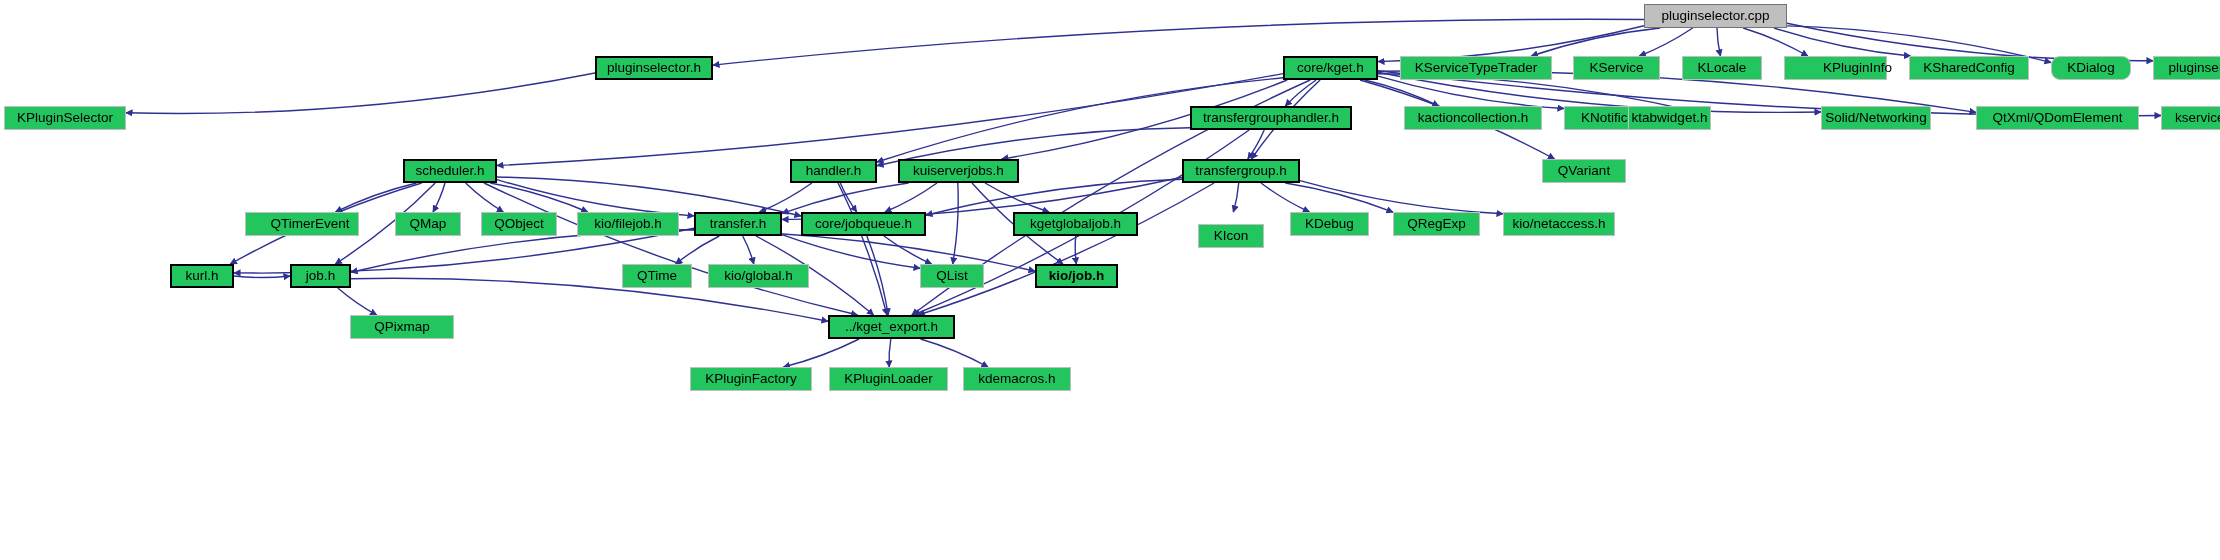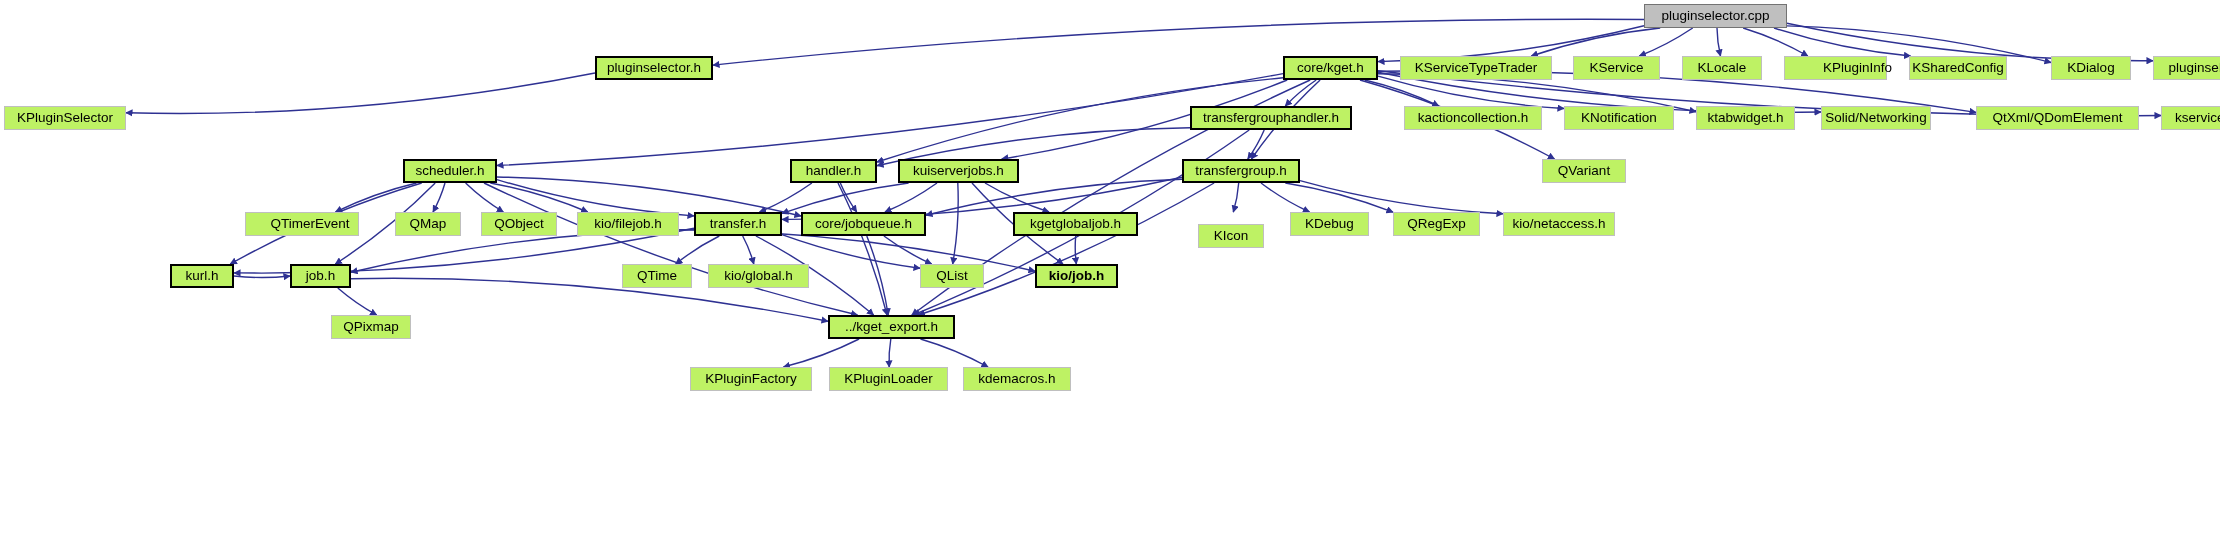--- a/index.html
+++ b/index.html
@@ -21,21 +21,21 @@
     position:absolute;
     box-sizing:border-box;
     display:flex;
     align-items:center;
     justify-content:center;
     height:24px;
     font-size:13.5px;
     line-height:1;
     color:#000000;
     white-space:nowrap;
-    background:#bef264;
+    background:#22c55e;
     border:1px solid #bfbfbf;
     z-index:2;
   }
   .node.bold{
     border:2px solid #000000;
   }
   .node.root{
     border:1px solid #737373;
     background:#bfbfbf;
   }
@@ -120,28 +120,28 @@
       </g>
   </svg>
   <div id="node-layer">
       <div class="node root" style="left: 1644px; top: 4px; width: 143px;">pluginselector.cpp</div>
       <div class="node bold" style="left: 595px; top: 56px; width: 118px;">pluginselector.h</div>
       <div class="node bold" style="left: 1283px; top: 56px; width: 95px;">core/kget.h</div>
       <div class="node" style="left: 1400px; top: 56px; width: 152px;">KServiceTypeTrader</div>
       <div class="node" style="left: 1573px; top: 56px; width: 87px;">KService</div>
       <div class="node" style="left: 1682px; top: 56px; width: 80px;">KLocale</div>
       <div class="node" style="left: 1784px; top: 56px; width: 103px; padding-left: 44px;">KPluginInfo</div>
-      <div class="node" style="left: 1909px; top: 56px; width: 98px;">KSharedConfig</div>
-      <div class="node" style="left: 2051px; top: 56px; width: 80px;">KDialog</div>
+      <div class="node" style="left: 1909px; top: 56px; width: 120px;">KSharedConfig</div>
+      <div class="node" style="left: 2051px; top: 56px; width: 80px; border-radius: 9px;">KDialog</div>
       <div class="node" style="left: 2153px; top: 56px; width: 143px;">pluginselector.moc</div>
       <div class="node" style="left: 4px; top: 106px; width: 122px;">KPluginSelector</div>
       <div class="node bold" style="left: 1190px; top: 106px; width: 162px;">transfergrouphandler.h</div>
       <div class="node" style="left: 1404px; top: 106px; width: 138px;">kactioncollection.h</div>
       <div class="node" style="left: 1564px; top: 106px; width: 110px;">KNotification</div>
-      <div class="node" style="left: 1696px; top: 106px; width: 99px;">ktabwidget.h</div>
+      <div class="node" style="left: 1628px; top: 106px; width: 83px;">ktabwidget.h</div>
       <div class="node" style="left: 1821px; top: 106px; width: 110px;">Solid/Networking</div>
       <div class="node" style="left: 1976px; top: 106px; width: 163px;">QtXml/QDomElement</div>
       <div class="node" style="left: 2161px; top: 106px; width: 89px;">kservice.h</div>
       <div class="node bold" style="left: 403px; top: 159px; width: 94px;">scheduler.h</div>
       <div class="node bold" style="left: 790px; top: 159px; width: 87px;">handler.h</div>
       <div class="node bold" style="left: 898px; top: 159px; width: 121px;">kuiserverjobs.h</div>
       <div class="node bold" style="left: 1182px; top: 159px; width: 118px;">transfergroup.h</div>
       <div class="node" style="left: 1542px; top: 159px; width: 84px;">QVariant</div>
       <div class="node" style="left: 245px; top: 212px; width: 114px; padding-left: 16px;">QTimerEvent</div>
       <div class="node" style="left: 395px; top: 212px; width: 66px;">QMap</div>
@@ -153,19 +153,19 @@
       <div class="node" style="left: 1198px; top: 224px; width: 66px;">KIcon</div>
       <div class="node" style="left: 1290px; top: 212px; width: 79px;">KDebug</div>
       <div class="node" style="left: 1393px; top: 212px; width: 87px;">QRegExp</div>
       <div class="node" style="left: 1503px; top: 212px; width: 112px;">kio/netaccess.h</div>
       <div class="node bold" style="left: 170px; top: 264px; width: 64px;">kurl.h</div>
       <div class="node bold" style="left: 290px; top: 264px; width: 61px;">job.h</div>
       <div class="node" style="left: 622px; top: 264px; width: 70px;">QTime</div>
       <div class="node" style="left: 708px; top: 264px; width: 101px;">kio/global.h</div>
       <div class="node" style="left: 920px; top: 264px; width: 64px;">QList</div>
       <div class="node bold" style="left: 1035px; top: 264px; width: 83px; font-weight: bold;">kio/job.h</div>
-      <div class="node" style="left: 331px; top: 315px; width: 80px; text-align: right;">QPixmap</div>
+      <div class="node" style="left: 350px; top: 315px; width: 104px; text-align: right;">QPixmap</div>
       <div class="node bold" style="left: 828px; top: 315px; width: 127px;">../kget_export.h</div>
       <div class="node" style="left: 690px; top: 367px; width: 122px;">KPluginFactory</div>
       <div class="node" style="left: 829px; top: 367px; width: 119px;">KPluginLoader</div>
       <div class="node" style="left: 963px; top: 367px; width: 108px;">kdemacros.h</div>
     </div>
 </div>
 
 </body></html>

